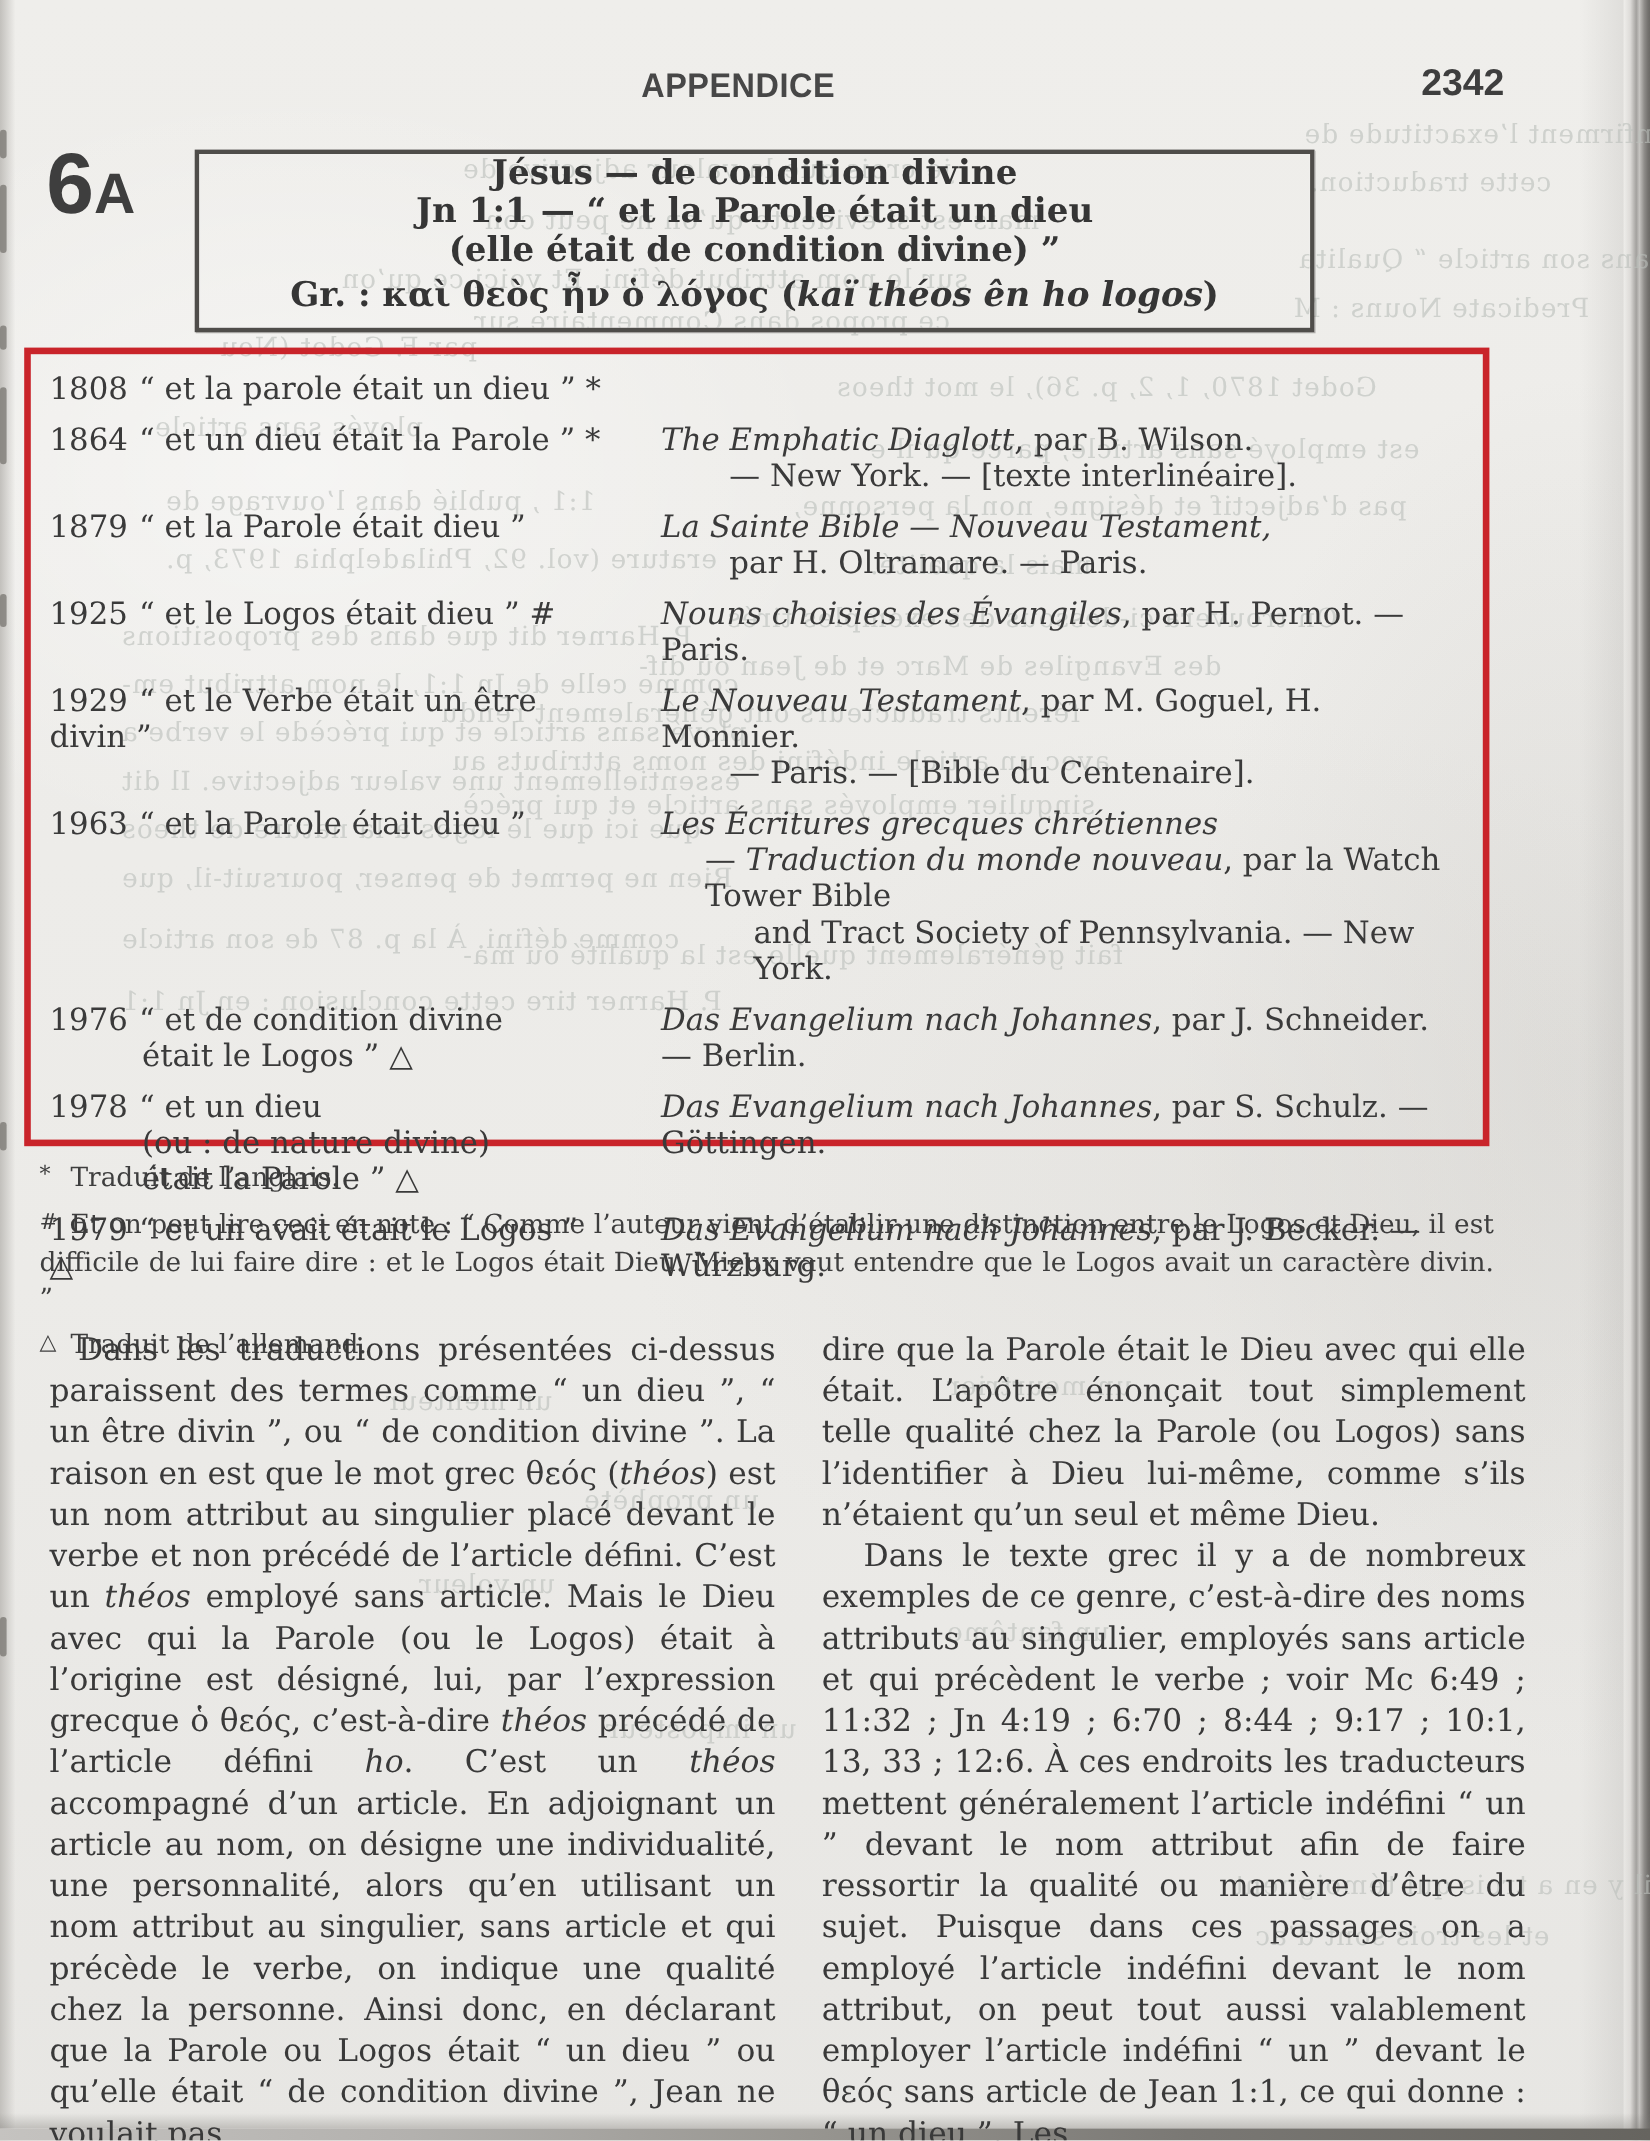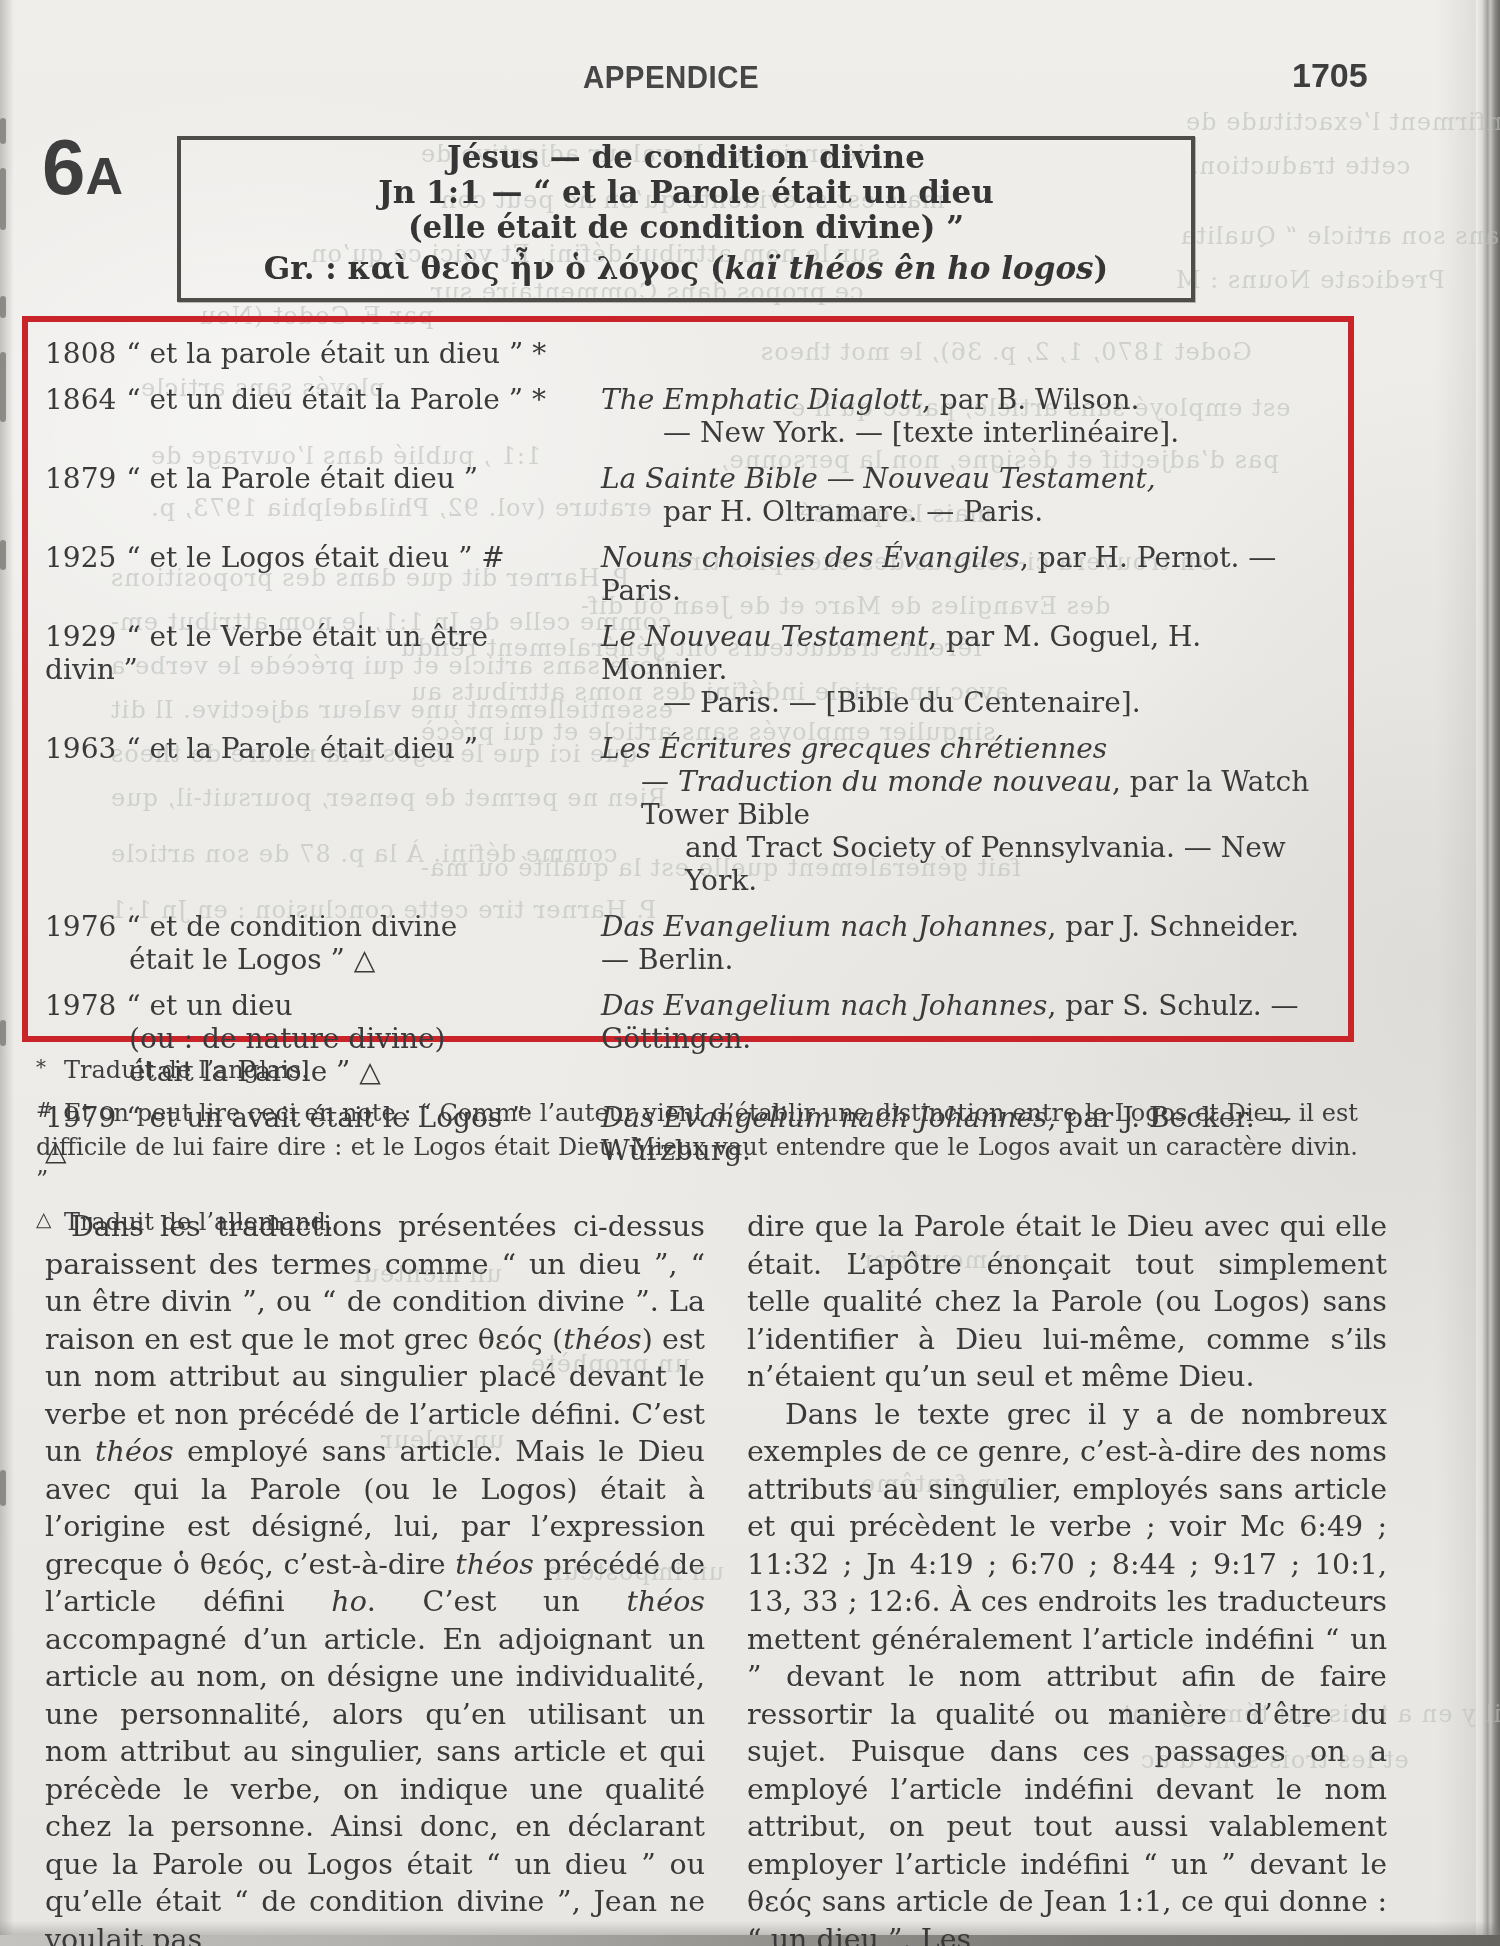--- a/index.html
+++ b/index.html
@@ -137,21 +137,21 @@
   <span class="ghost" style="left:350px;top:1260px">un menteur</span>
   <span class="ghost" style="left:860px;top:1246px">un meurtrier</span>
   <span class="ghost" style="left:530px;top:1350px">un prophète</span>
   <span class="ghost" style="left:380px;top:1426px">un voleur</span>
   <span class="ghost" style="left:860px;top:1470px">un fantôme</span>
   <span class="ghost" style="left:550px;top:1558px">un imposteur</span>
   <span class="ghost" style="left:1120px;top:1700px">Car il y en a trois qui témoignent</span>
   <span class="ghost" style="left:1140px;top:1746px">et les trois sont d’ac</span>
 
   <div class="hdr-title fg">APPENDICE</div>
-  <div class="hdr-num fg">1705</div>
+  <div class="hdr-num fg">2342</div>
 
   <div class="section-label fg"><span class="s6">6</span><span class="sA">A</span></div>
 
   <div class="title-box">
     <div class="tb-line">Jésus — de condition divine</div>
     <div class="tb-line">Jn 1:1 — “ et la Parole était un dieu</div>
     <div class="tb-line">(elle était de condition divine) ”</div>
     <div class="tb-line tb-greek"><span>Gr. : καὶ θεὸς ἦν ὁ λόγος (</span><span class="tb-translit">kaï théos ên ho logos</span><span>)</span></div>
   </div>
 

